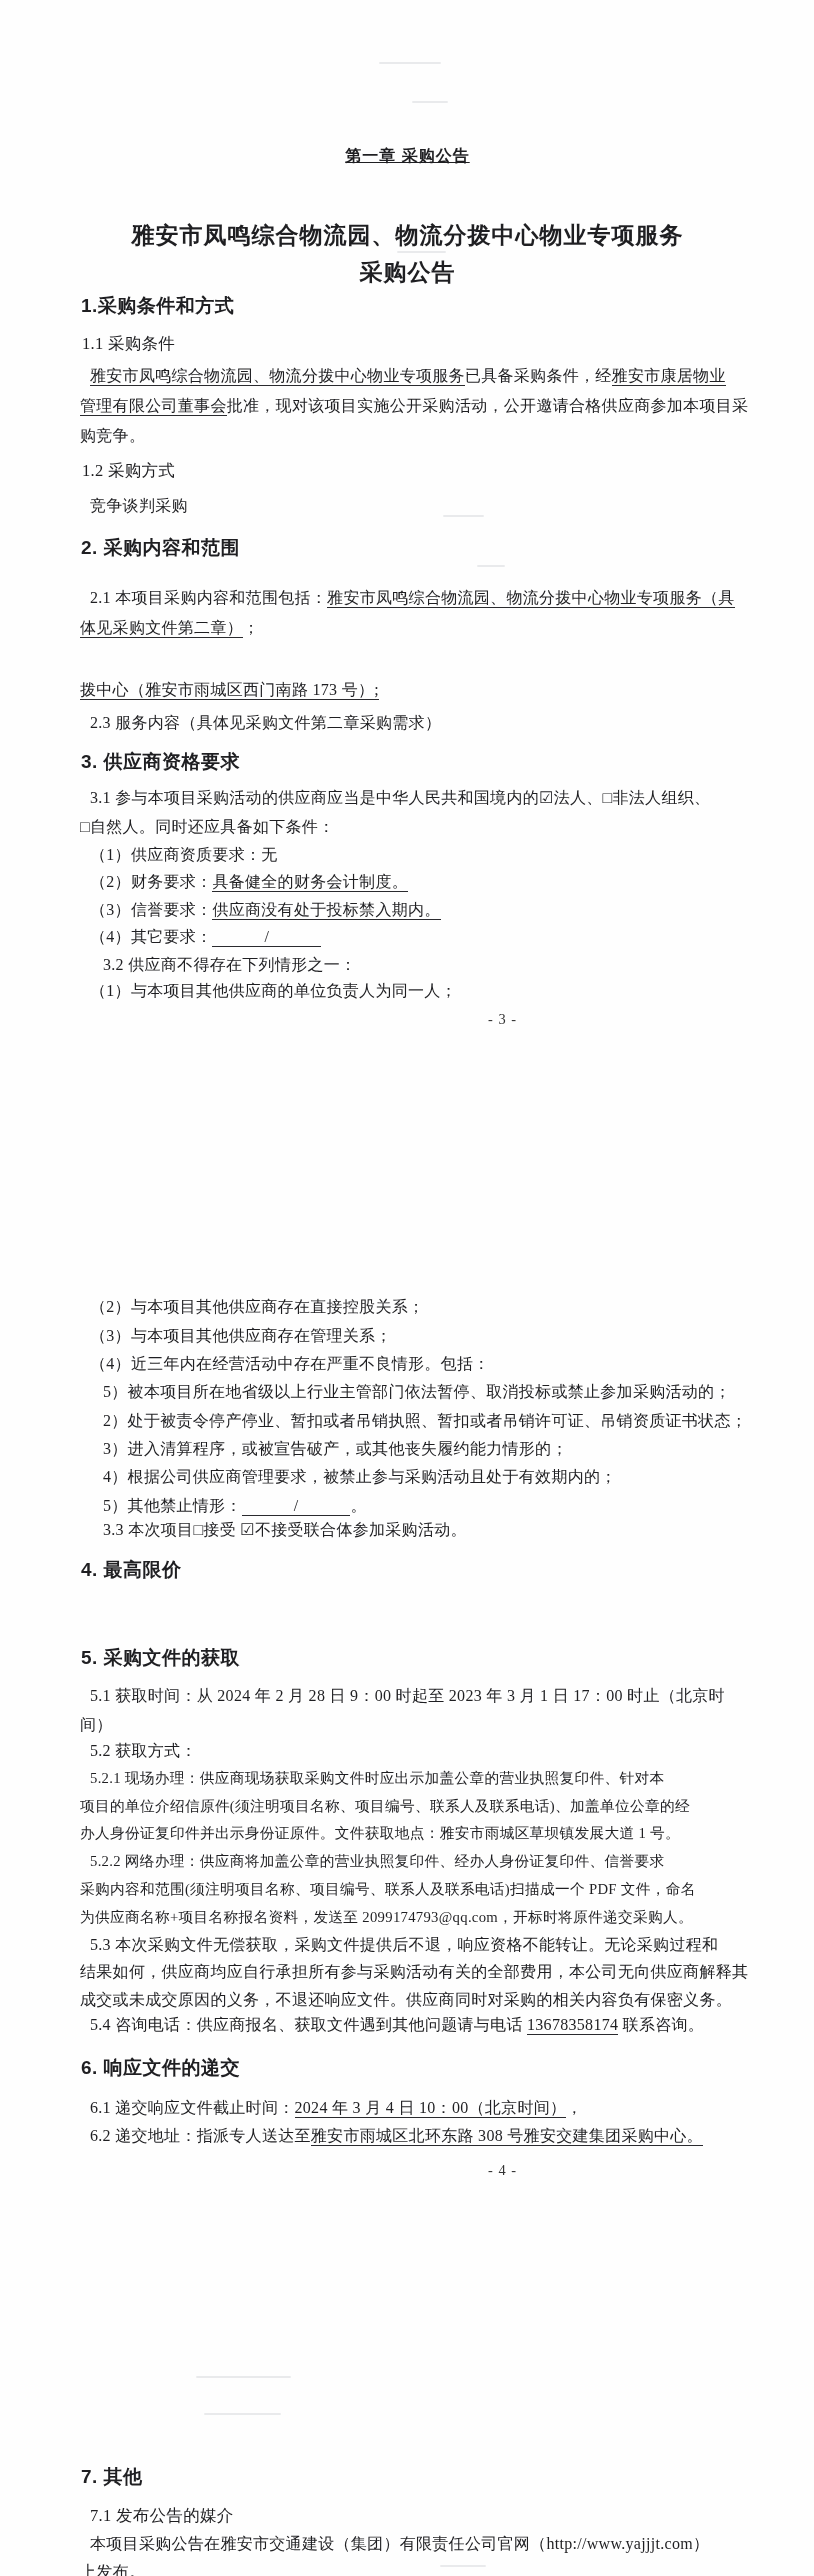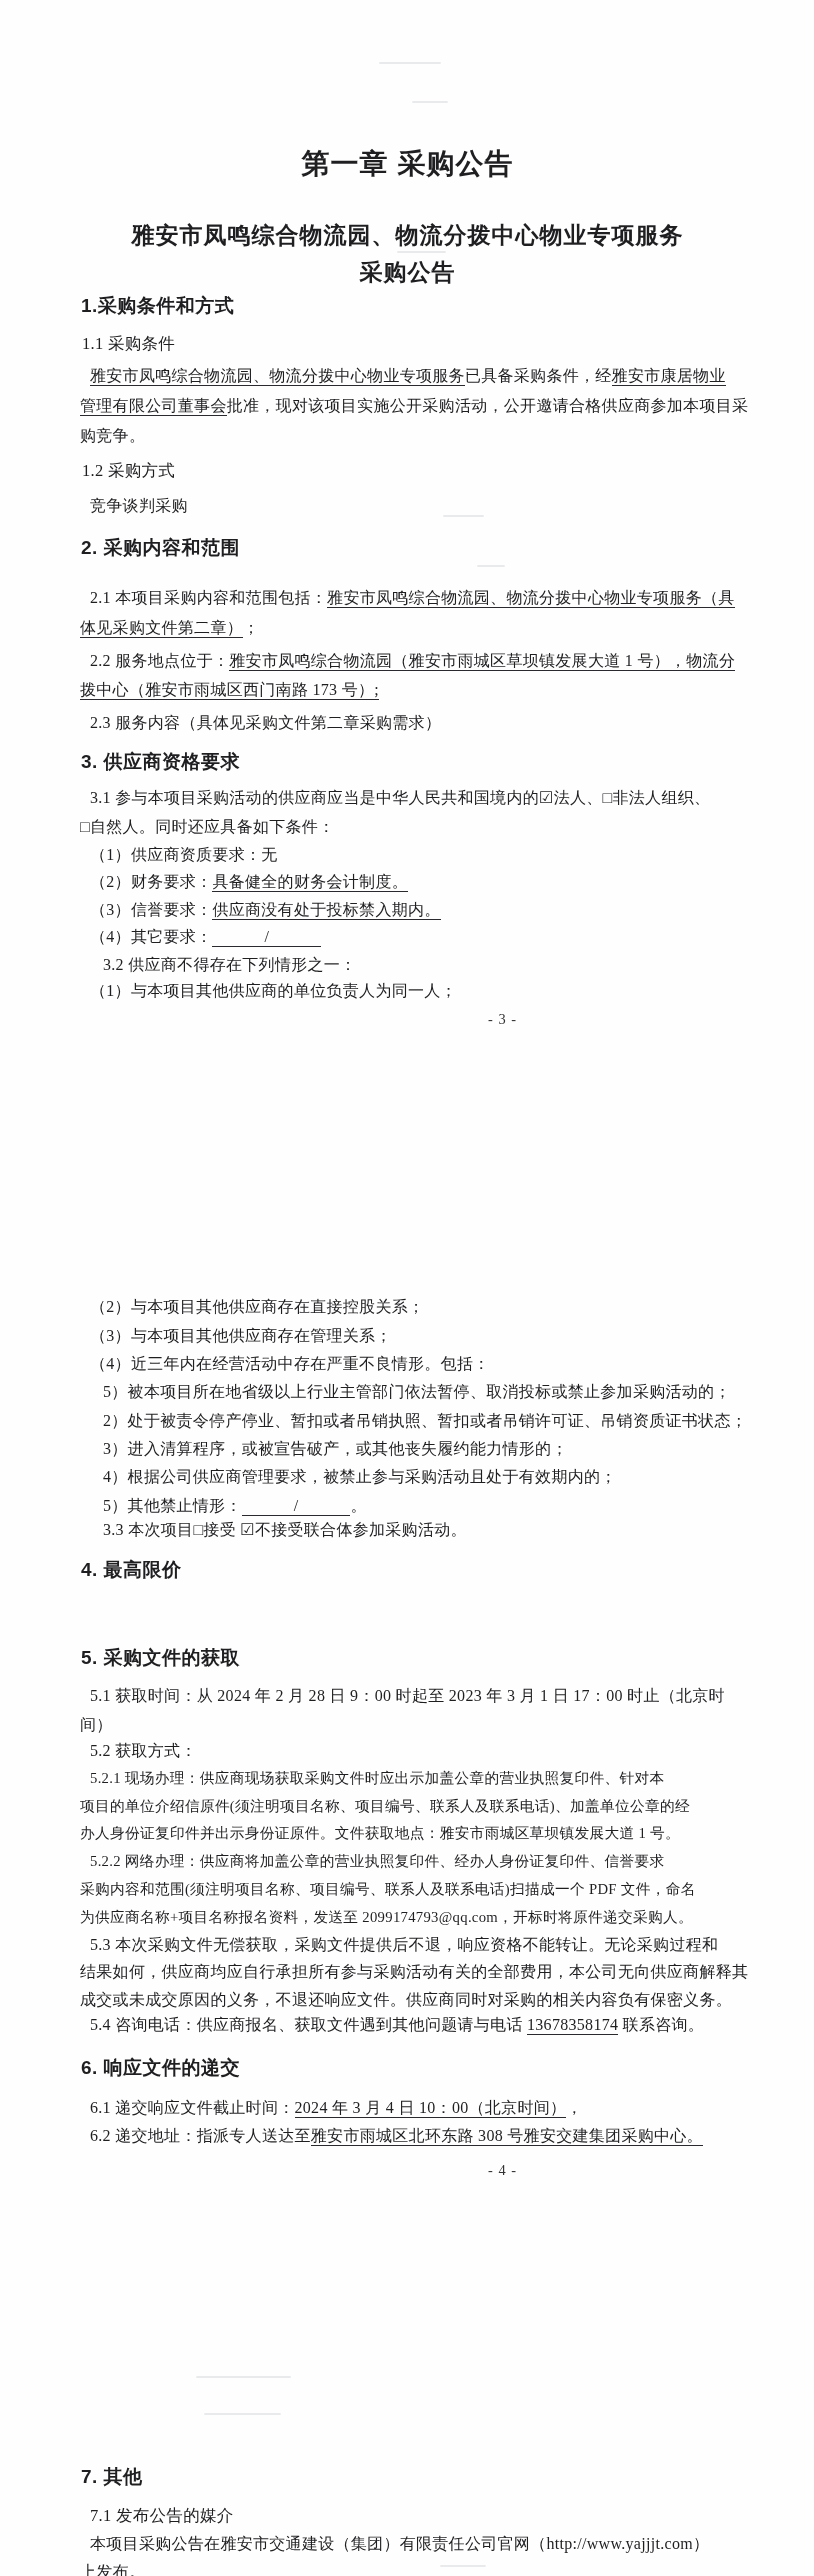--- a/index.html
+++ b/index.html
@@ -13,32 +13,32 @@
     color:#1f1f22;
   }
   .ln{
     position:absolute;
     left:80px;
     font-size:16px;
     line-height:1.25;
     white-space:nowrap;
     letter-spacing:0.3px;
   }
-  .ind{left:90px;}
+  .ind{left:90px;font-family:Liberation Serif, serif;}
   .ind2{left:103px;}
   .hang{left:80px;}
   .small{font-size:14.7px;}
   .tc{
     left:0;width:100%;text-align:center;
     font-family:"Liberation Sans","DejaVu Sans",sans-serif;
     font-weight:700;
     font-size:23px;
     letter-spacing:1px;
   }
-  .t1{font-size:28px;}
+  .t1{font-size:16px;text-decoration:underline;}
   .h1{
     left:81px;
     font-family:"Liberation Sans","DejaVu Sans",sans-serif;
     font-weight:700;
     font-size:19px;
     letter-spacing:0.5px;
   }
   .h2{left:82px;font-size:16.5px;text-align:right;}
   .useg{border-bottom:1px solid #2a2a2e;padding-bottom:1px;}
   .bseg{border-bottom:1px solid #2a2a2e;padding:0 3.1px 1px 3.1px;}
@@ -71,21 +71,20 @@
   <div class="ln h2" style="top:334px">1.1 采购条件</div>
   <div class="ln ind" style="top:366px"><span class="useg">雅安市凤鸣综合物流园、物流分拨中心物业专项服务</span><span>已具备采购条件，经</span><span class="useg">雅安市康居物业</span></div>
   <div class="ln hang" style="top:396px"><span class="useg">管理有限公司董事会</span><span>批准，现对该项目实施公开采购活动，公开邀请合格供应商参加本项目采</span></div>
   <div class="ln hang" style="top:426px"><span>购竞争。</span></div>
   <div class="ln h2" style="top:461px">1.2 采购方式</div>
   <div class="ln ind" style="top:496px"><span>竞争谈判采购</span></div>
 
   <div class="ln h1" style="top:536px">2. 采购内容和范围</div>
   <div class="ln ind" style="top:588px"><span>2.1 本项目采购内容和范围包括：</span><span class="useg">雅安市凤鸣综合物流园、物流分拨中心物业专项服务（具</span></div>
   <div class="ln hang" style="top:618px"><span class="useg">体见采购文件第二章）</span><span>；</span></div>
-  <div class="ln ind" style="top:651px"><span>2.2 服务地点位于：</span><span class="useg">雅安市凤鸣综合物流园（雅安市雨城区草坝镇发展大道 1 号），物流分</span></div>
   <div class="ln hang" style="top:680px"><span class="useg">拨中心（雅安市雨城区西门南路 173 号）;</span></div>
   <div class="ln ind" style="top:713px"><span>2.3 服务内容（具体见采购文件第二章采购需求）</span></div>
 
   <div class="ln h1" style="top:750px">3. 供应商资格要求</div>
   <div class="ln ind" style="top:788px"><span>3.1 参与本项目采购活动的供应商应当是中华人民共和国境内的☑法人、□非法人组织、</span></div>
   <div class="ln hang" style="top:817px"><span>□自然人。同时还应具备如下条件：</span></div>
   <div class="ln ind" style="top:845px"><span>（1）供应商资质要求：无</span></div>
   <div class="ln ind" style="top:872px"><span>（2）财务要求：</span><span class="useg">具备健全的财务会计制度。</span></div>
   <div class="ln ind" style="top:900px"><span>（3）信誉要求：</span><span class="useg">供应商没有处于投标禁入期内。</span></div>
   <div class="ln ind" style="top:927px"><span>（4）其它要求：</span><span class="bseg">　　　/　　　</span></div>

